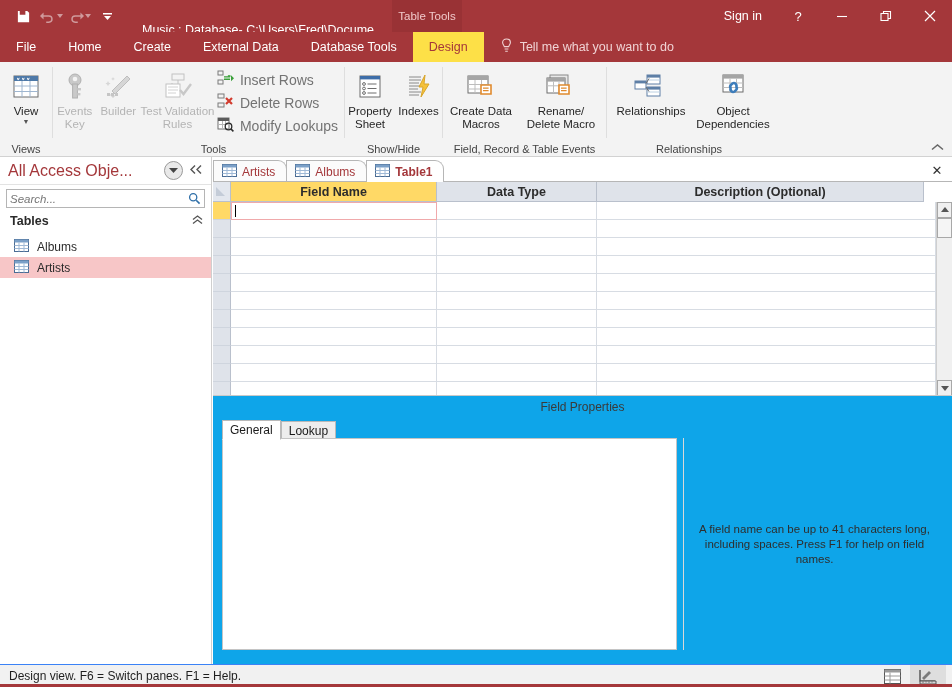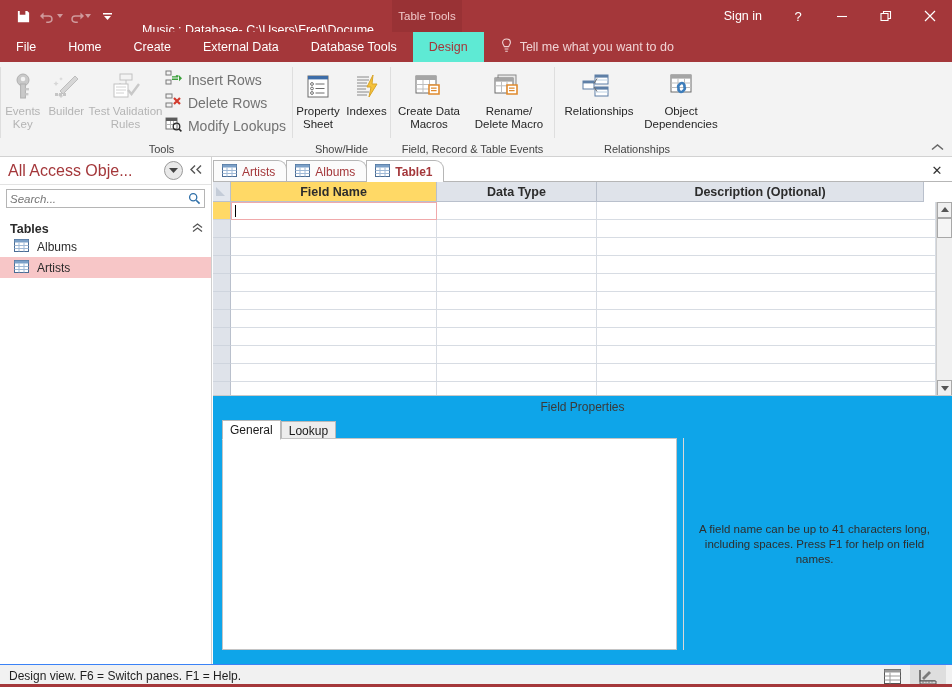--- a/index.html
+++ b/index.html
@@ -48,21 +48,21 @@
   
   .ribbon-tabs {
     position: absolute; left: 0; top: 32px; width: 952px; height: 30px;
     background: #a4373a;
     display: flex; align-items: stretch;
   }
   .rtab {
     padding: 0 16px; display: flex; align-items: center;
     color: #ffffff; font-size: 12.5px; white-space: nowrap;
   }
-  .rtab.active { background: #5eead4; color: #a4373a; }
+  .rtab.active { background: #fde047; color: #a4373a; }
   .tellme {
     display: flex; align-items: center; gap: 7px;
     padding-left: 16px; color: #f0d3d4; font-size: 12.5px;
   }
 
   
   .ribbon {
     position: absolute; left: 0; top: 62px; width: 952px; height: 95px;
     background: #f3f3f3; border-bottom: 1px solid #d2d2d2;
     display: flex; align-items: stretch;
@@ -120,21 +120,21 @@
     margin: 4px 6px 0 6px; height: 19px; border: 1px solid #b5b5b5;
     display: flex; align-items: center; background: #fff;
   }
   .nav-search input {
     flex: 1; border: 0; outline: none; font-size: 11.5px; font-style: italic;
     color: #555; padding-left: 3px; font-family: "Liberation Sans", sans-serif;
     background: transparent;
   }
   .nav-search .mag { padding-right: 3px; display: flex; }
   .nav-group {
-    display: flex; align-items: flex-end; height: 22px; padding: 0 8px 0 10px;
+    display: flex; align-items: flex-start; height: 22px; padding: 0 8px 0 10px;
     margin-top: 6px;
   }
   .nav-group .gl { flex: 1; font-size: 12.5px; font-weight: bold; color: #2b2b2b; }
   .nav-item {
     display: flex; align-items: center; gap: 8px; height: 21px; padding-left: 14px;
   }
   .nav-item .lbl { font-size: 12px; color: #2b2b2b; }
   .nav-item.selected { background: #f7c6c7; }
 
   
@@ -321,20 +321,37 @@
           <path fill="none" stroke="#f0d3d4" stroke-width="1.1" d="M6.5 1C4 1 2.6 2.8 2.6 4.6c0 1.7 1.3 2.6 1.7 4h4.4c.4-1.4 1.7-2.3 1.7-4C10.4 2.8 9 1 6.5 1z"></path>
           <path stroke="#f0d3d4" stroke-width="1.1" d="M4.6 11h3.8M5.2 13.3h2.6"></path>
         </svg>
     </span>
     <span>Tell me what you want to do</span>
   </div>
 </div>
 
 <div class="ribbon">
 
+  <div class="rgroup" style="width:52px">
+    <div class="rgroup-inner">
+      <div class="bigbtn" style="width:52px">
+        <div class="ic">
+          <svg width="30" height="30" viewBox="0 0 30 30">
+            <rect x="3" y="4" width="24" height="21" fill="#fff" stroke="#6d6d6d"></rect>
+            <rect x="3" y="4" width="24" height="5" fill="#4e79a8"></rect>
+            <path stroke="#9fb6d0" stroke-width="1" d="M3 14h24M3 19.5h24M11 9v16M19 9v16"></path>
+            <path fill="#fff" d="M6 5.5l1.2 1.2L8.4 5.5v1.6L7.2 8.3 6 7.1zM11 5.5l1.2 1.2 1.2-1.2v1.6l-1.2 1.2-1.2-1.2zM16 5.5l1.2 1.2 1.2-1.2v1.6l-1.2 1.2L16 7.1z"></path>
+          </svg>
+        </div>
+        <div class="lb">View</div>
+        <div class="caret">▼</div>
+      </div>
+    </div>
+    <div class="rgroup-title">Views</div>
+  </div>
   <div class="rsep"></div>
 
   <div class="rgroup" style="width:291px">
     <div class="rgroup-inner">
       <div class="bigbtn disabled" style="width:50px">
         <div class="ic">
           <svg width="26" height="30" viewBox="0 0 26 30">
             <circle cx="13" cy="8" r="6" fill="#c9c9c9" stroke="#b0b0b0"></circle>
             <circle cx="13" cy="7" r="2.3" fill="#f3f3f3"></circle>
             <rect x="10.6" y="12" width="4.8" height="14" fill="#c9c9c9" stroke="#b0b0b0"></rect>

